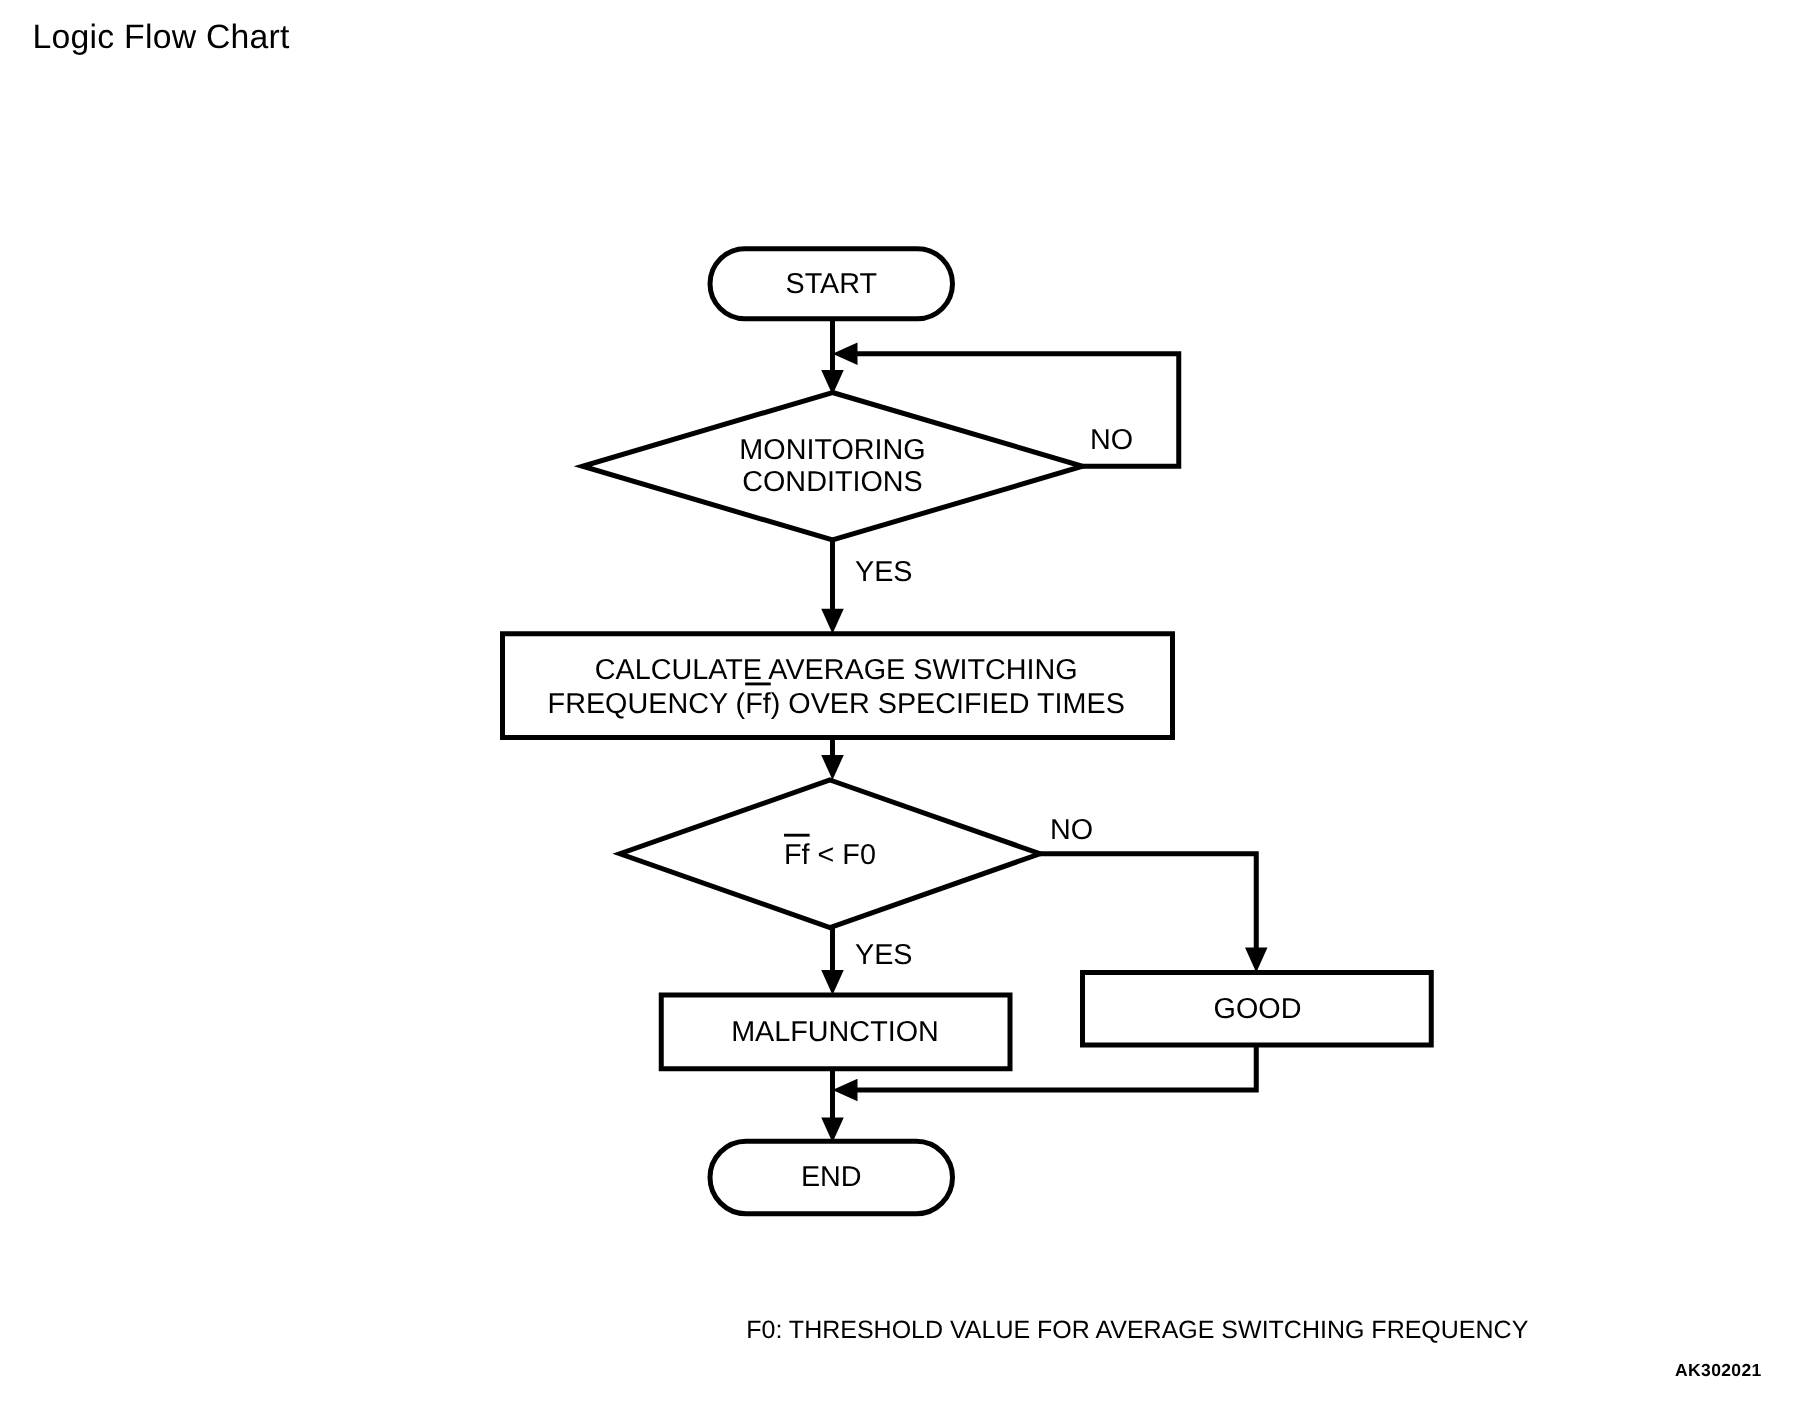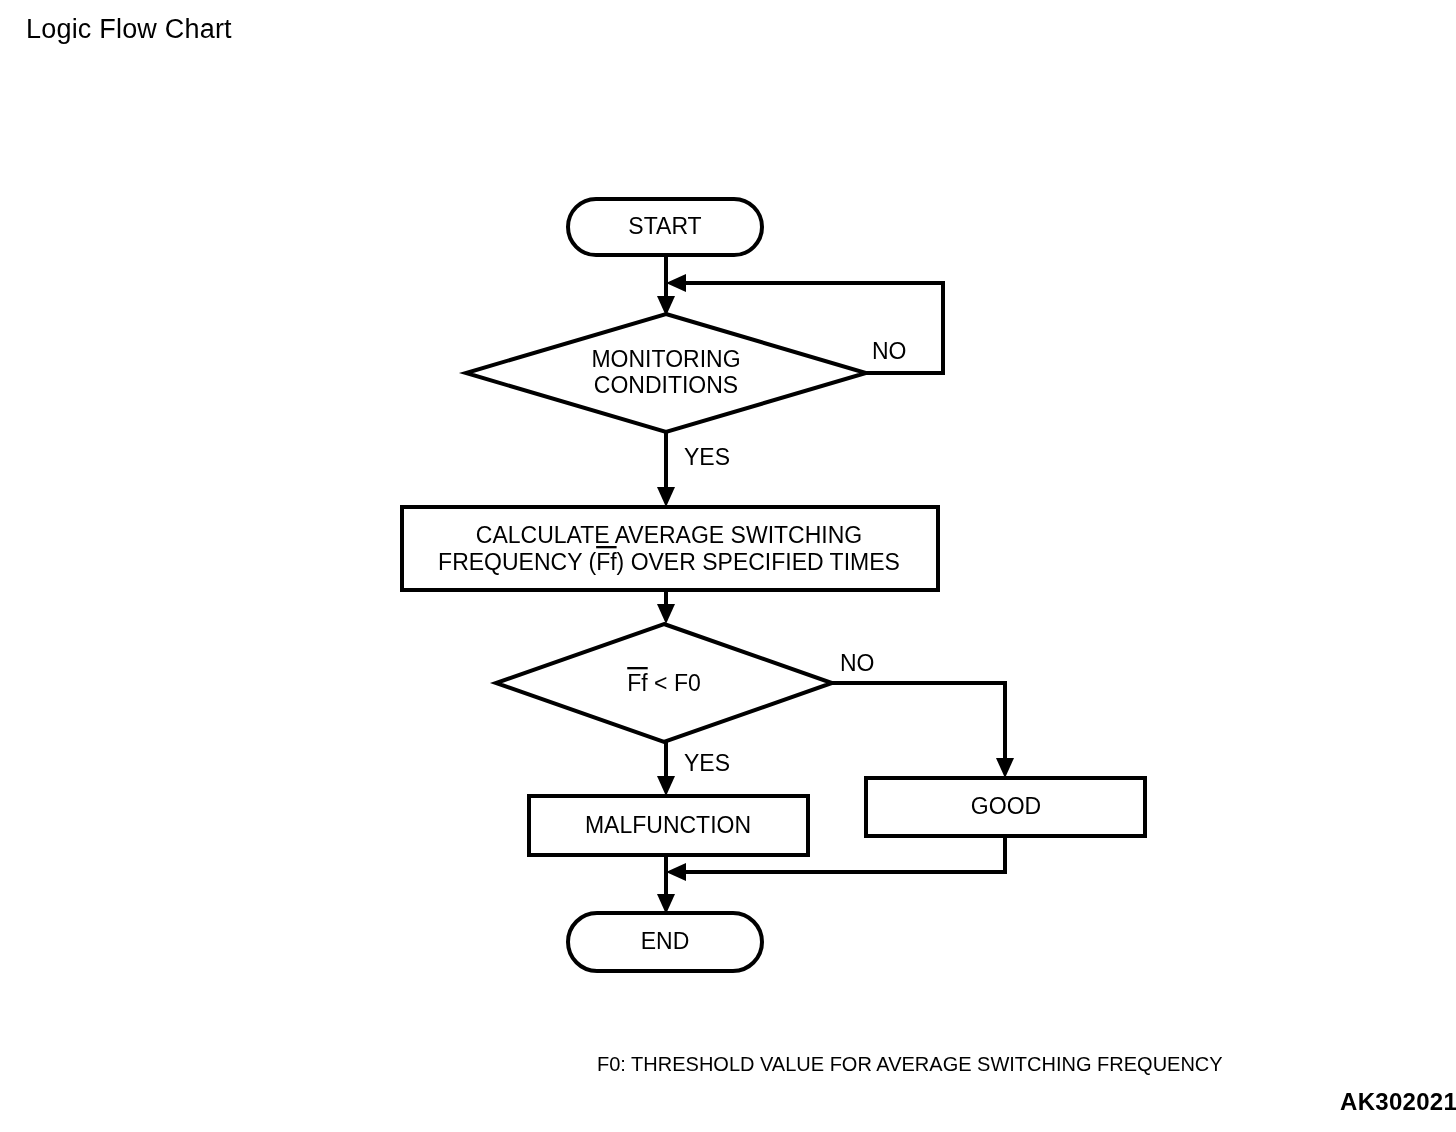--- a/index.html
+++ b/index.html
@@ -68,21 +68,21 @@
     left: 597px;
     top: 1034px;
     font-size: 20px;
     white-space: nowrap;
     margin-top: 19px;
   }
   #reference-code {
     position: absolute;
     left: 1340px;
     top: 1088px;
-    font-size: 24px;
+    font-size: 14px;
     font-weight: bold;
     letter-spacing: 0.3px;
     white-space: nowrap;
   }
 </style>
 </head>
 <body>
 
 <div id="page-title">Logic Flow Chart</div>
 

